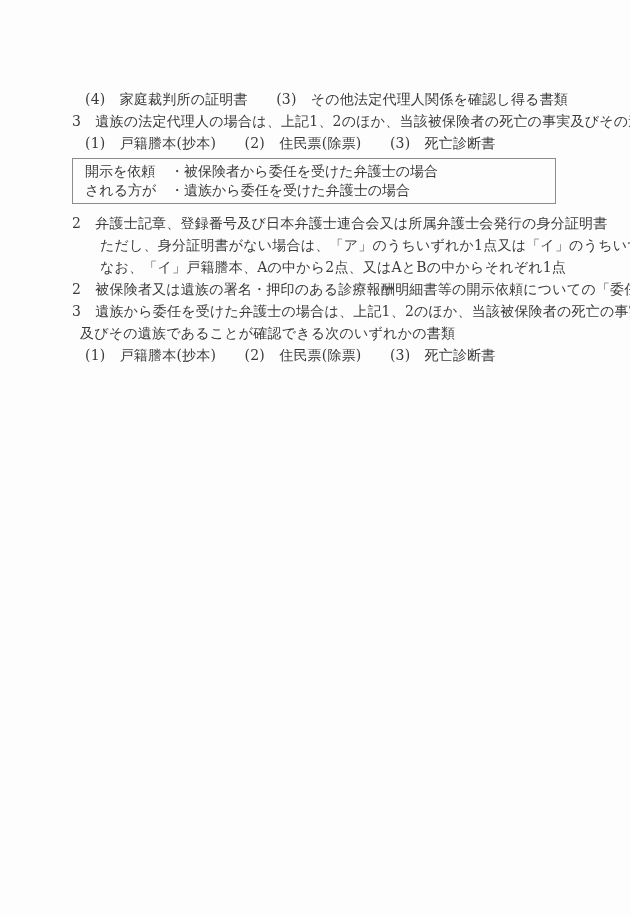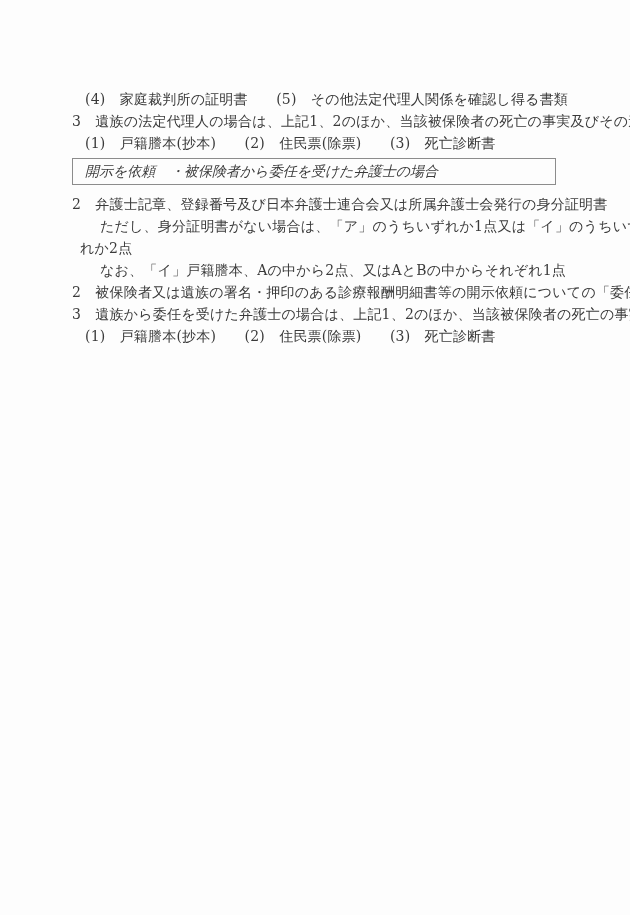--- a/index.html
+++ b/index.html
@@ -30,47 +30,49 @@
   .ind0 { margin-left: 0; }
   .ind1 { margin-left: 8px; }
   .ind2 { margin-left: 13px; }
   .ind3 { margin-left: 28px; }
   .notice-box {
     box-sizing: border-box;
     width: 484px;
     border: 1px solid #8c8c8c;
     margin: 4px 0 8px 0;
     padding: 3px 6px 3px 12px;
-    font-style: italic;
   }
   .box-row {
     line-height: 19px;
     white-space: nowrap;
   }
   .box-label {
     display: inline-block;
     width: 85px;
   }
 </style>
 </head>
 <body>
 
 <div class="doc">
 
-  <div class="line ind2">(4)　家庭裁判所の証明書　　(5)　その他法定代理人関係を確認し得る書類</div>
+  <div class="line ind2">(4)　家庭裁判所の証明書　　(3)　その他法定代理人関係を確認し得る書類</div>
   <div class="line ind0">3　遺族の法定代理人の場合は、上記1、2のほか、当該被保険者の死亡の事実及びその遺</div>
   <div class="line ind2">(1)　戸籍謄本(抄本)　　(2)　住民票(除票)　　(3)　死亡診断書</div>
 
   <div class="notice-box">
     <div class="box-row">
       <span class="box-label">開示を依頼</span><span>・被保険者から委任を受けた弁護士の場合</span>
     </div>
+    <div class="box-row">
+      <span class="box-label">される方が</span><span>・遺族から委任を受けた弁護士の場合</span>
+    </div>
   </div>
 
   <div class="line ind0">2　弁護士記章、登録番号及び日本弁護士連合会又は所属弁護士会発行の身分証明書</div>
   <div class="line ind3">ただし、身分証明書がない場合は、「ア」のうちいずれか1点又は「イ」のうちいず</div>
-  <div class="line ind1">れか2点</div>
   <div class="line ind3">なお、「イ」戸籍謄本、Aの中から2点、又はAとBの中からそれぞれ1点</div>
   <div class="line ind0">2　被保険者又は遺族の署名・押印のある診療報酬明細書等の開示依頼についての「委任</div>
   <div class="line ind0">3　遺族から委任を受けた弁護士の場合は、上記1、2のほか、当該被保険者の死亡の事実</div>
+  <div class="line ind1">及びその遺族であることが確認できる次のいずれかの書類</div>
   <div class="line ind2">(1)　戸籍謄本(抄本)　　(2)　住民票(除票)　　(3)　死亡診断書</div>
 
 </div>
 
 </body></html>

